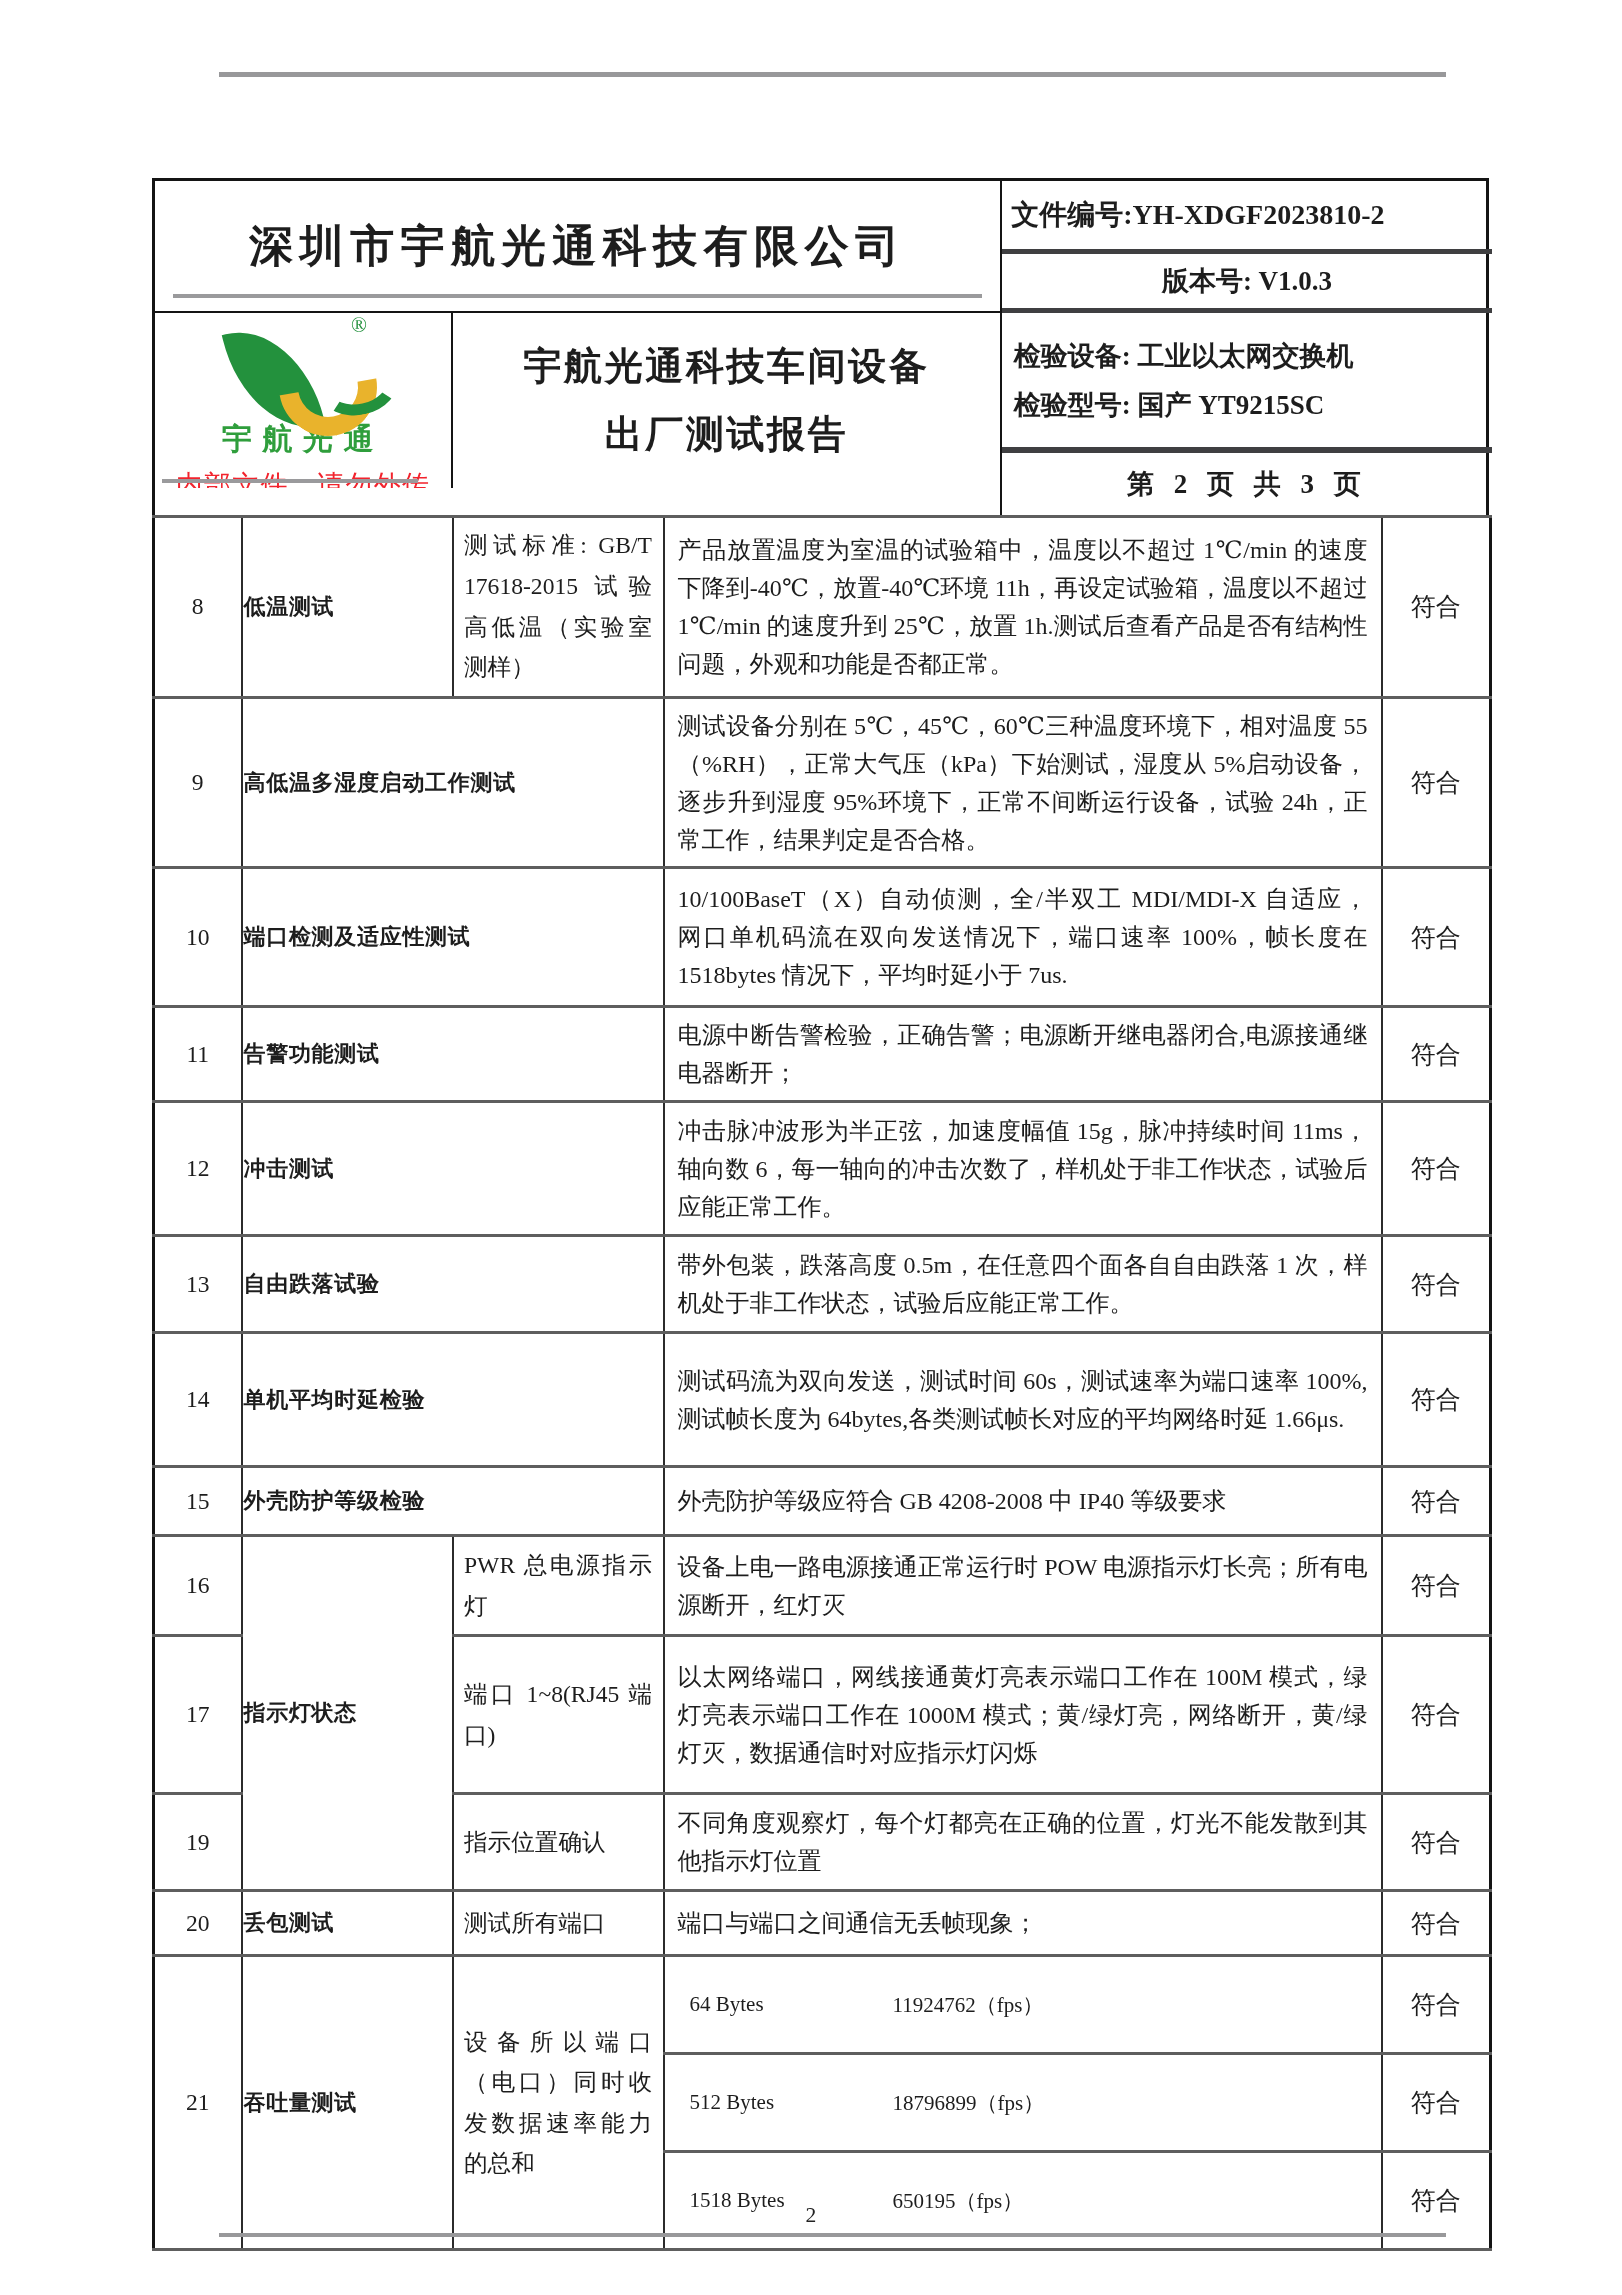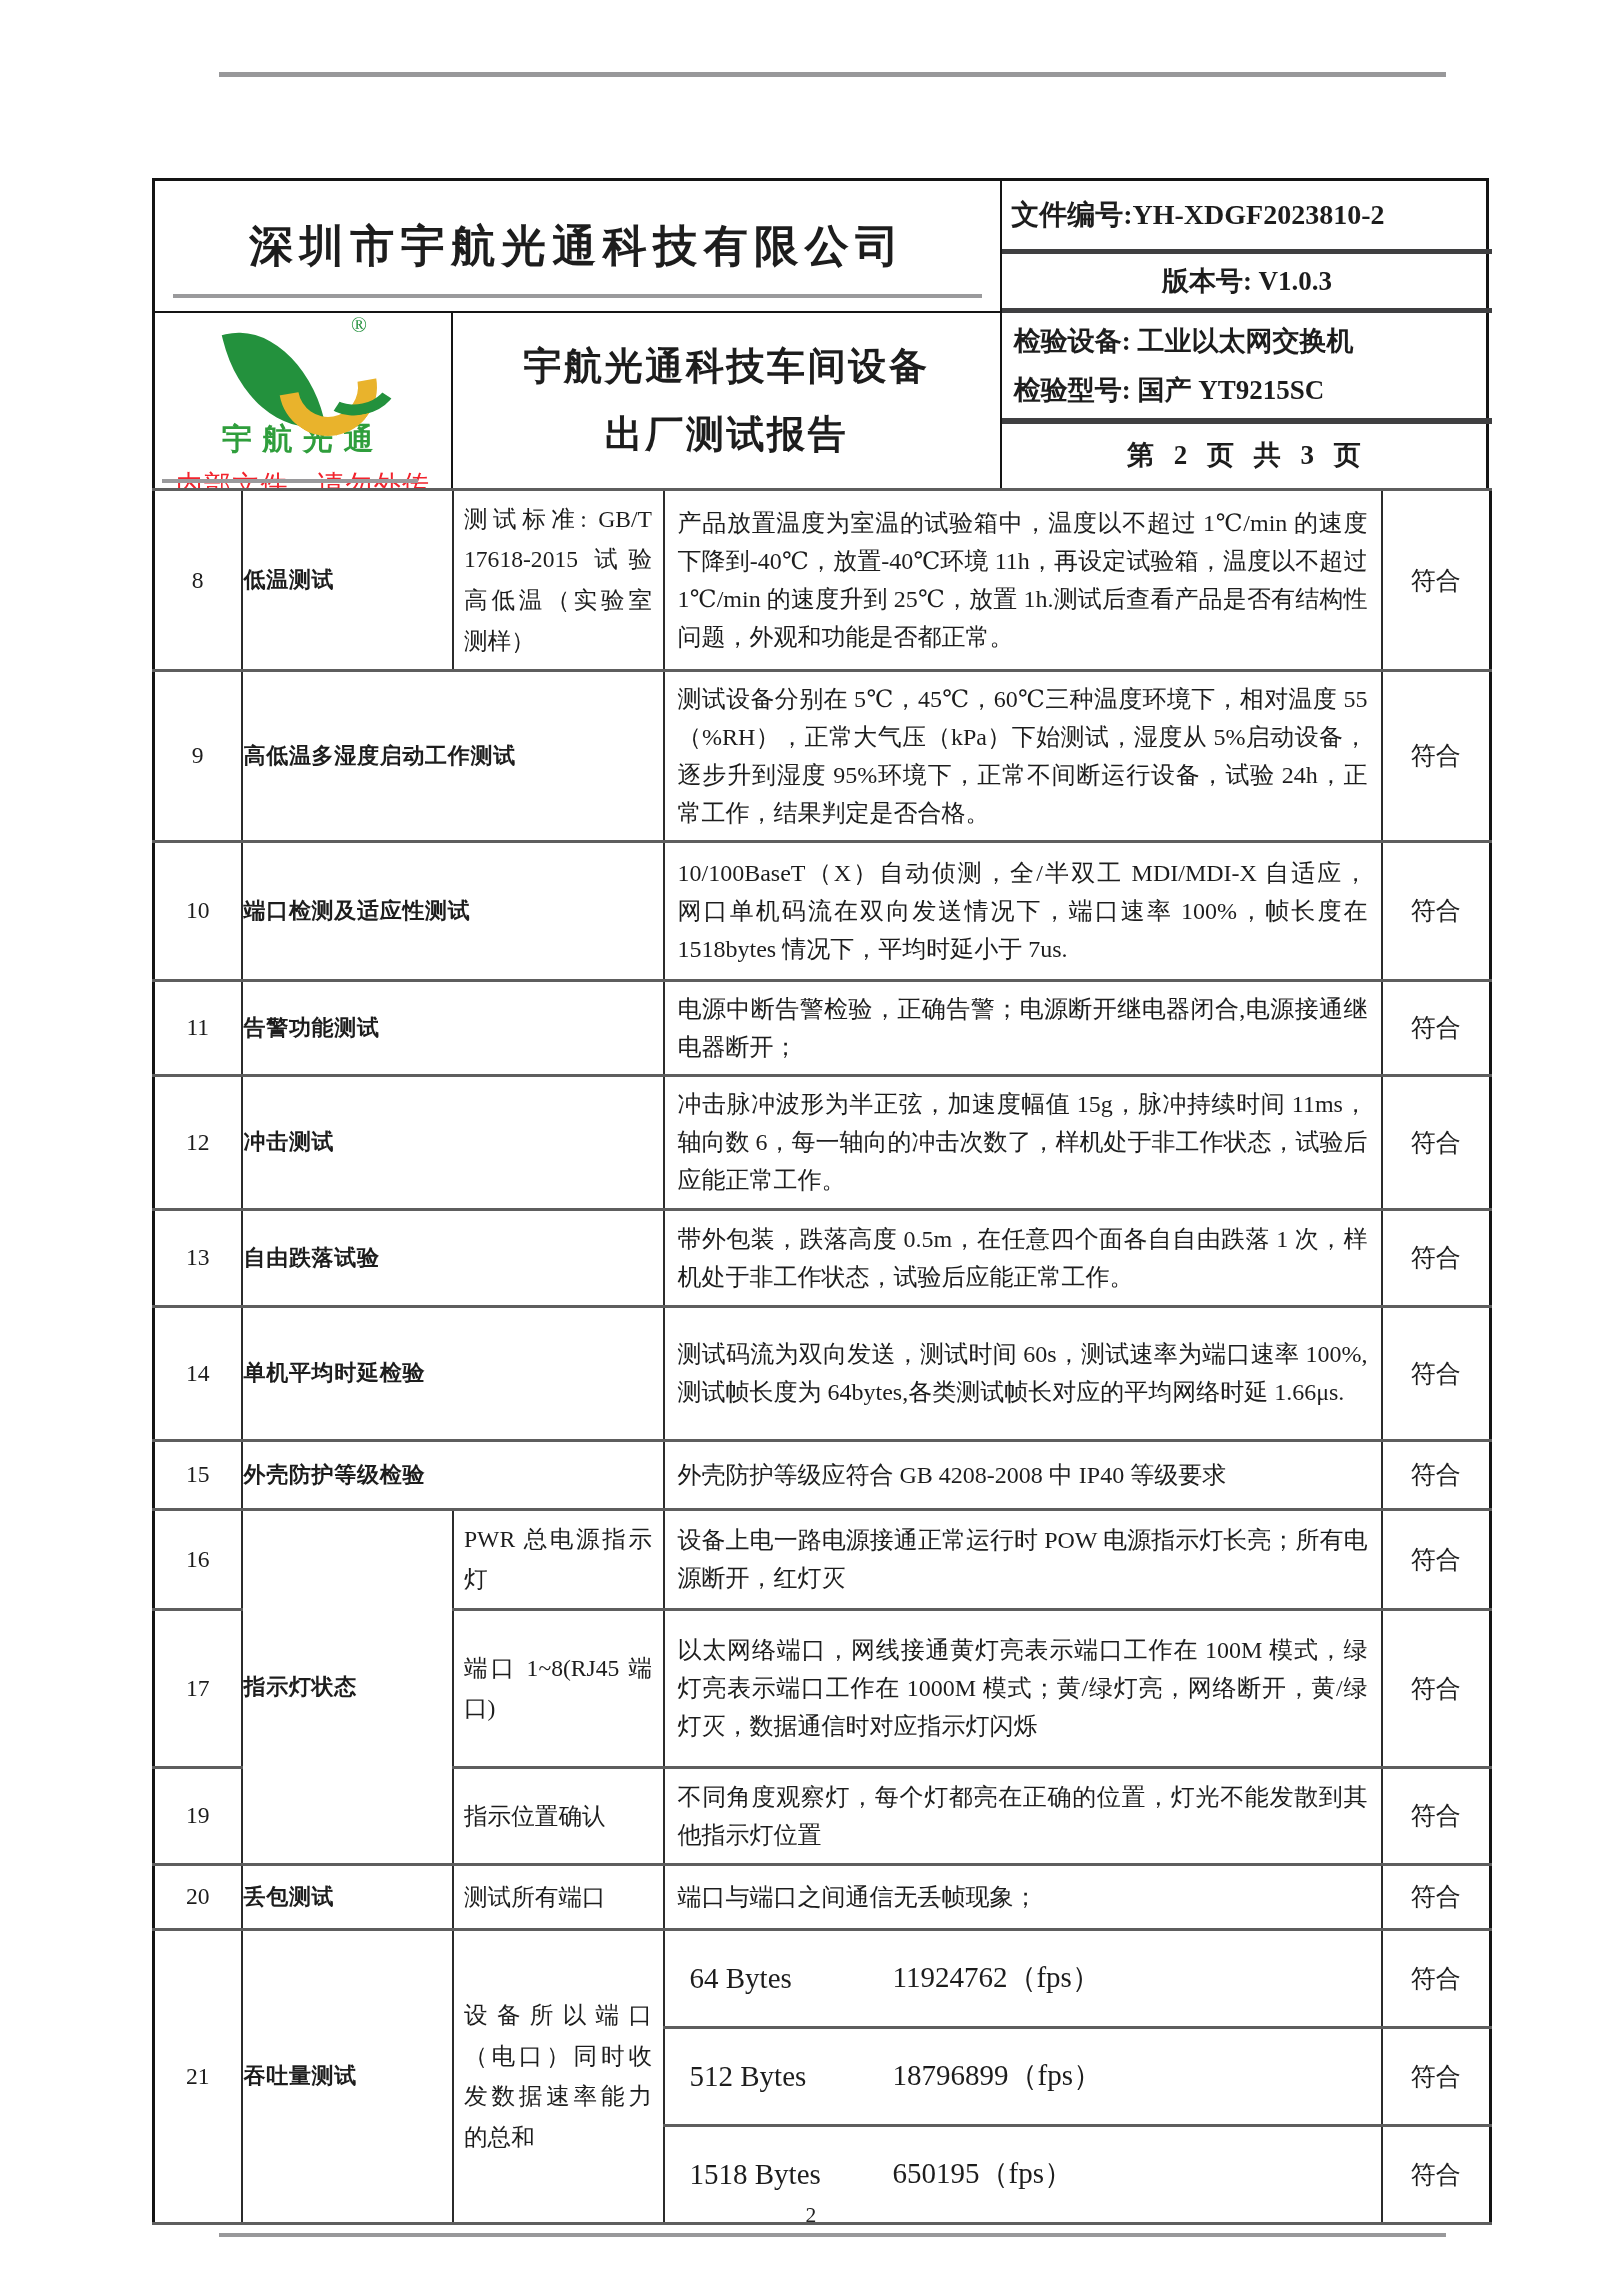--- a/index.html
+++ b/index.html
@@ -45,37 +45,37 @@
   #title-cell { display:flex; flex-direction:column; align-items:center; justify-content:center;
     gap:17px; }
   .title-line { font-size:38px; font-weight:bold; letter-spacing:2.6px; }
 
   #hdr-right { display:flex; flex-direction:column; }
   .hr-div { height:5.2px; background:#3f3f41; }
   #doc-no-row { height:68px; display:flex; align-items:center; padding-left:9.2px;
     font-size:28px; font-weight:bold; }
   #version-row { height:54px; display:flex; align-items:center; justify-content:center;
     font-size:27px; font-weight:bold; }
-  #inspect-row { height:105px; display:flex; flex-direction:column; justify-content:center;
+  #inspect-row { height:134px; display:flex; flex-direction:column; justify-content:center;
     gap:13px; padding-left:11.8px; font-size:27px; font-weight:bold; }
   #page-row { height:62px; display:flex; align-items:center; justify-content:center;
     font-size:27px; font-weight:bold; letter-spacing:6.5px; }
 
   
   #main-table { border-collapse:collapse; table-layout:fixed; width:1337px; }
   #main-table { border:3.9px solid #141414; }
   #main-table td { border-left:2px solid #2b2b2b; border-right:2px solid #2b2b2b;
     border-top:3.3px solid #5e5e5e; border-bottom:3.3px solid #5e5e5e;
     vertical-align:middle; box-sizing:border-box; }
   td.no { text-align:center; font-size:23.6px; }
   td.name { font-weight:bold; font-size:22px; padding-left:1px; letter-spacing:0.7px; }
   td.sub { font-size:23.6px; padding:7.9px 10.5px; line-height:1.72; text-align:justify; }
   td.content { font-size:24px; line-height:38px; padding:7.9px 13px; text-align:justify; }
   td.result { text-align:center; font-size:25px; }
-  td.bytes { font-size:29px; padding-left:25px; }
+  td.bytes { font-size:21px; padding-left:25px; }
   .bytes-line { display:flex; align-items:center; }
   .bytes-size { width:203px; display:inline-block; }
   tr.h252 { height:165px; } tr.h212 { height:139px; } tr.h145 { height:95px; }
   tr.h205 { height:134px; } tr.h148 { height:97px; } tr.h105 { height:69px; }
   tr.h152 { height:99px; } tr.h242 { height:158px; } tr.h100 { height:65px; }
   tr.h150 { height:98px; }
 </style>
 </head>
 <body>
 

